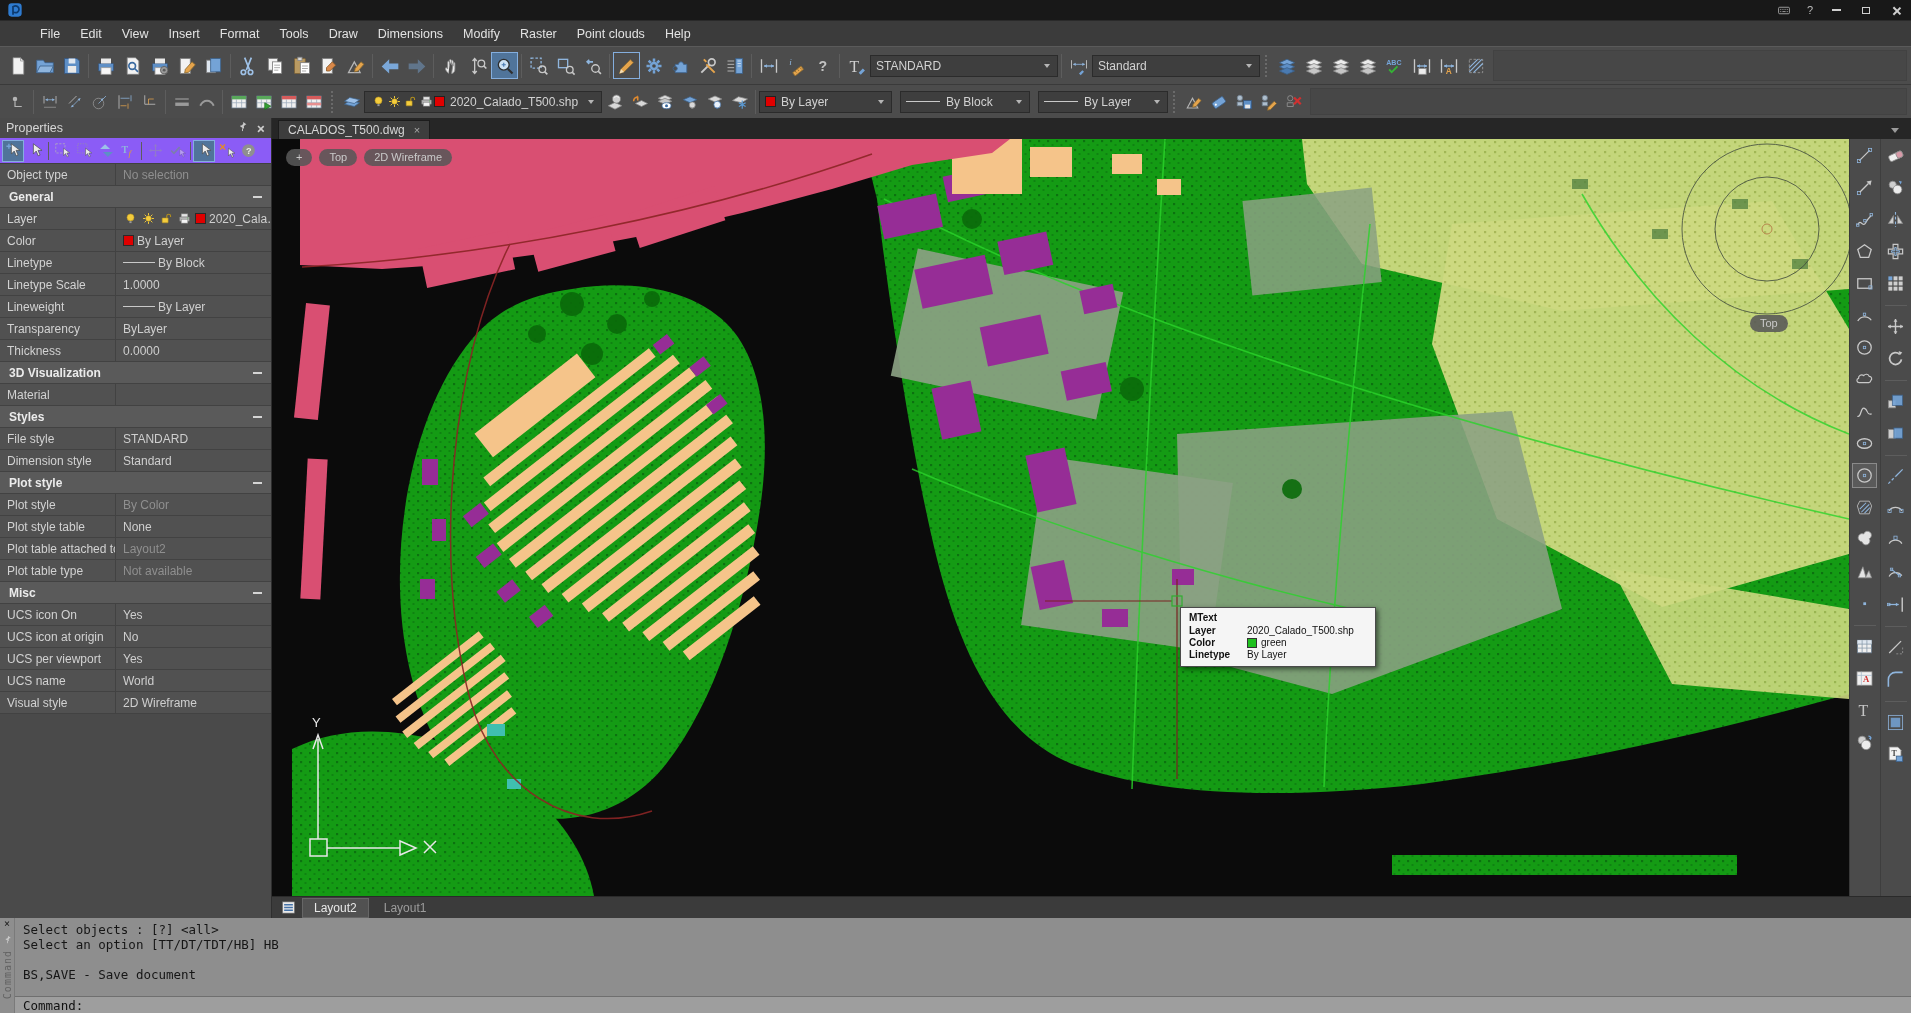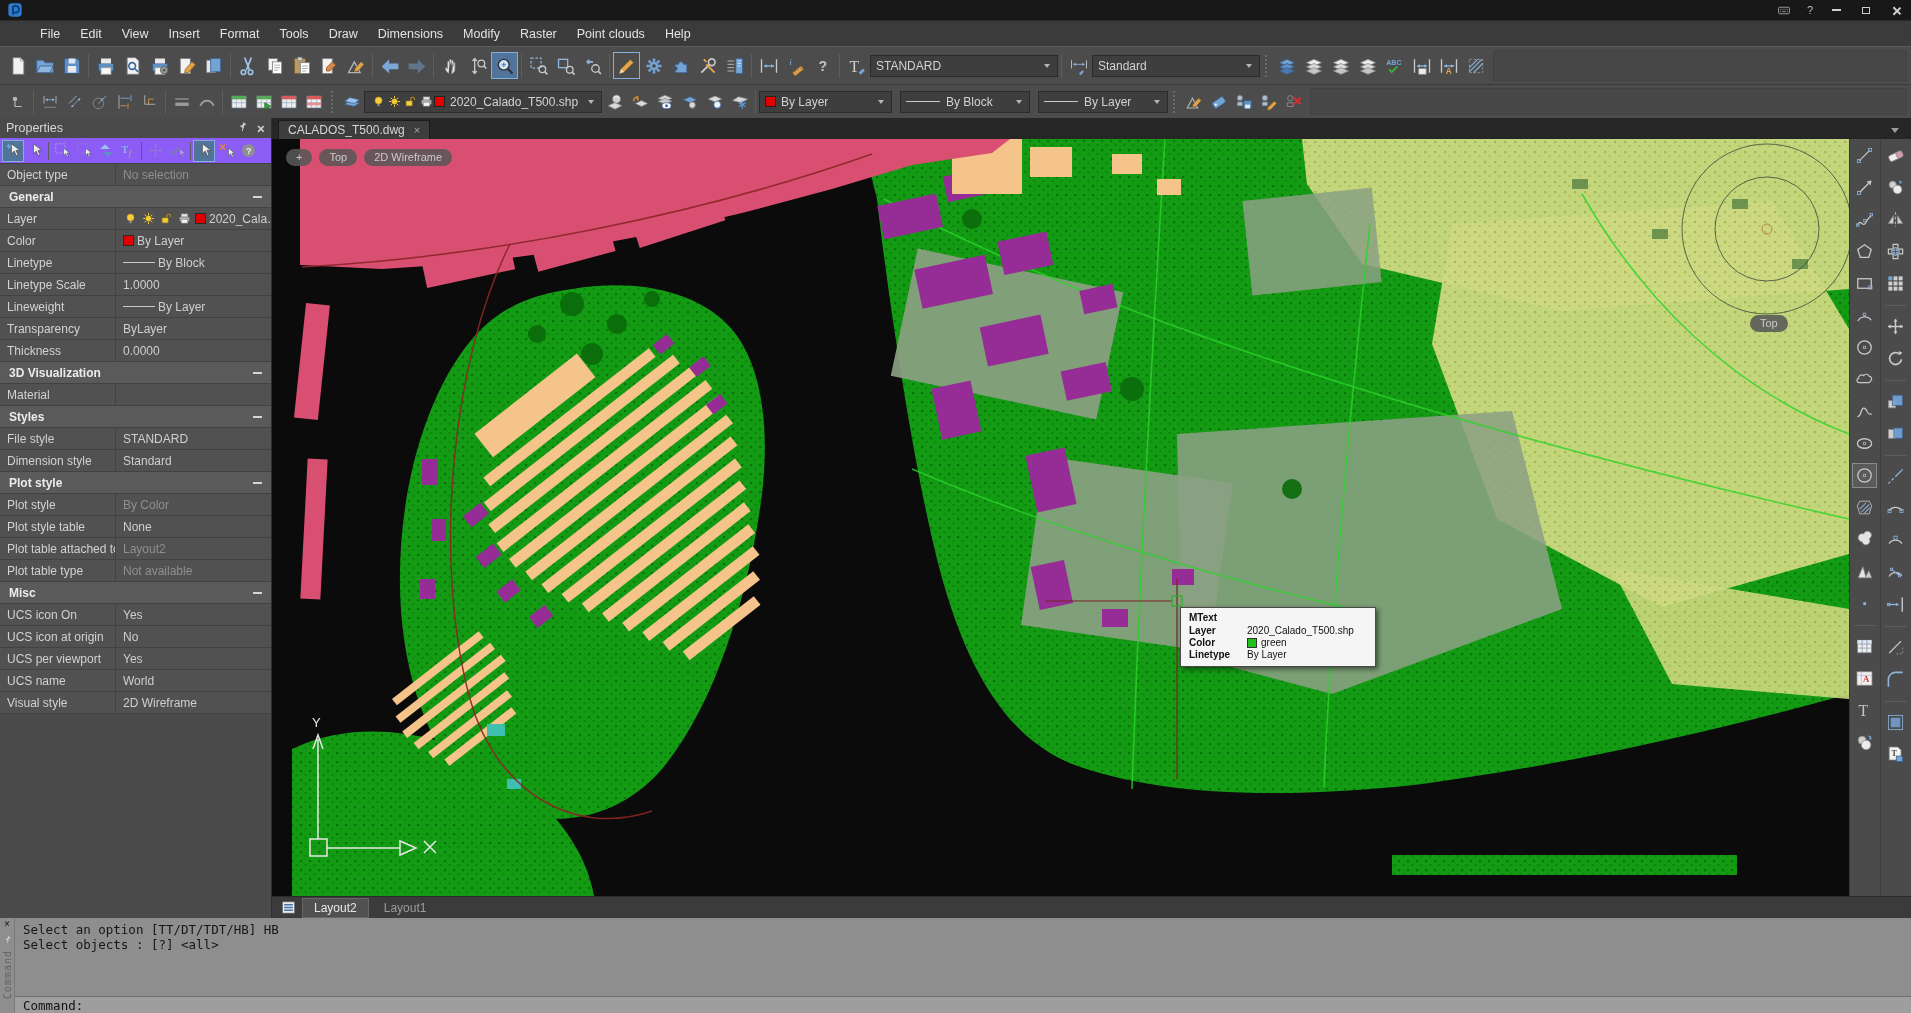--- a/index.html
+++ b/index.html
@@ -1753,21 +1753,22 @@
   <div class="command">
     <div class="cmd-strip">
       <span class="cmd-x">×</span>
       <span class="cmd-pin"><svg viewBox="0 0 24 24">
             <use href="#i-pin"></use>
           </svg></span>
       <span class="cmd-vtitle">Command</span>
     </div>
     <div class="cmd-main">
       <div class="cmd-lines" id="cmd-lines">
+          <div class="cmdline">Select objects : [?] &lt;all&gt;</div>
           <div class="cmdline">Select an option [TT/DT/TDT/HB] HB</div>
-          <div class="cmdline">Select objects : [?] &lt;all&gt;</div>
           <div class="cmdline">&nbsp;</div>
+          <div class="cmdline">BS,SAVE - Save document</div>
         </div>
       <div class="cmd-prompt"><span>Command:</span></div>
     </div>
   </div>
 
 </div>
 
 </body></html>

